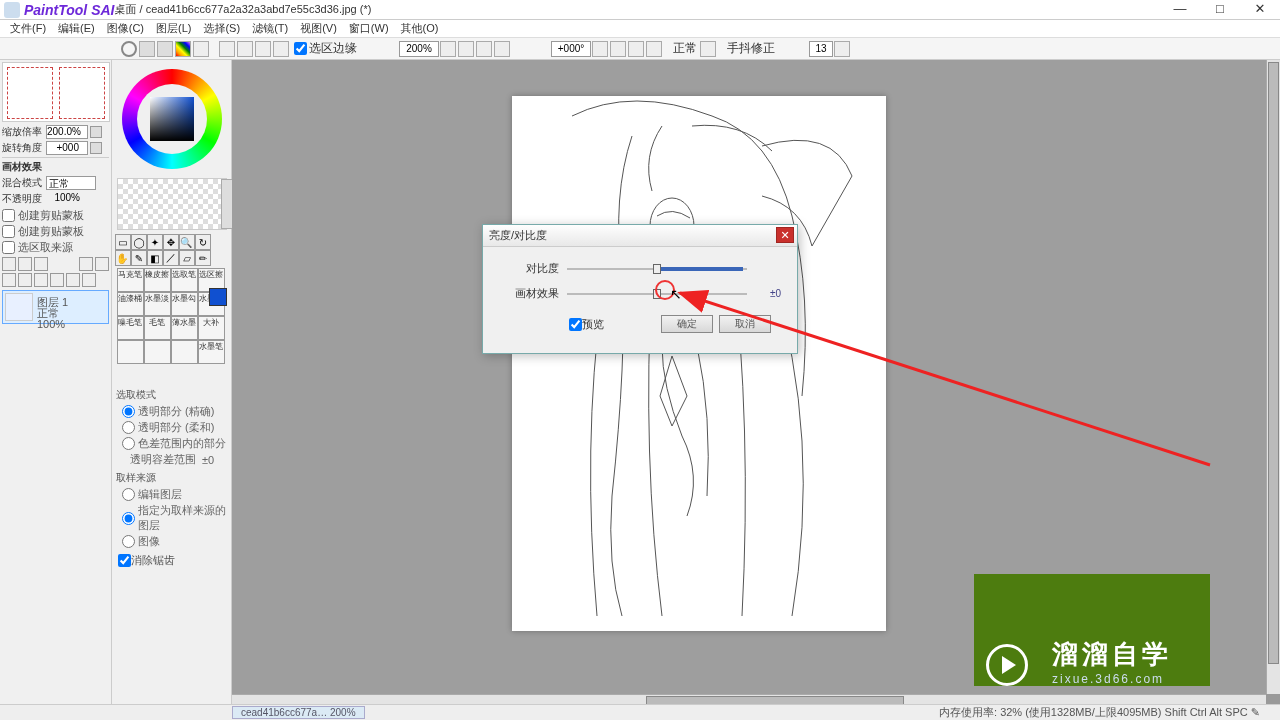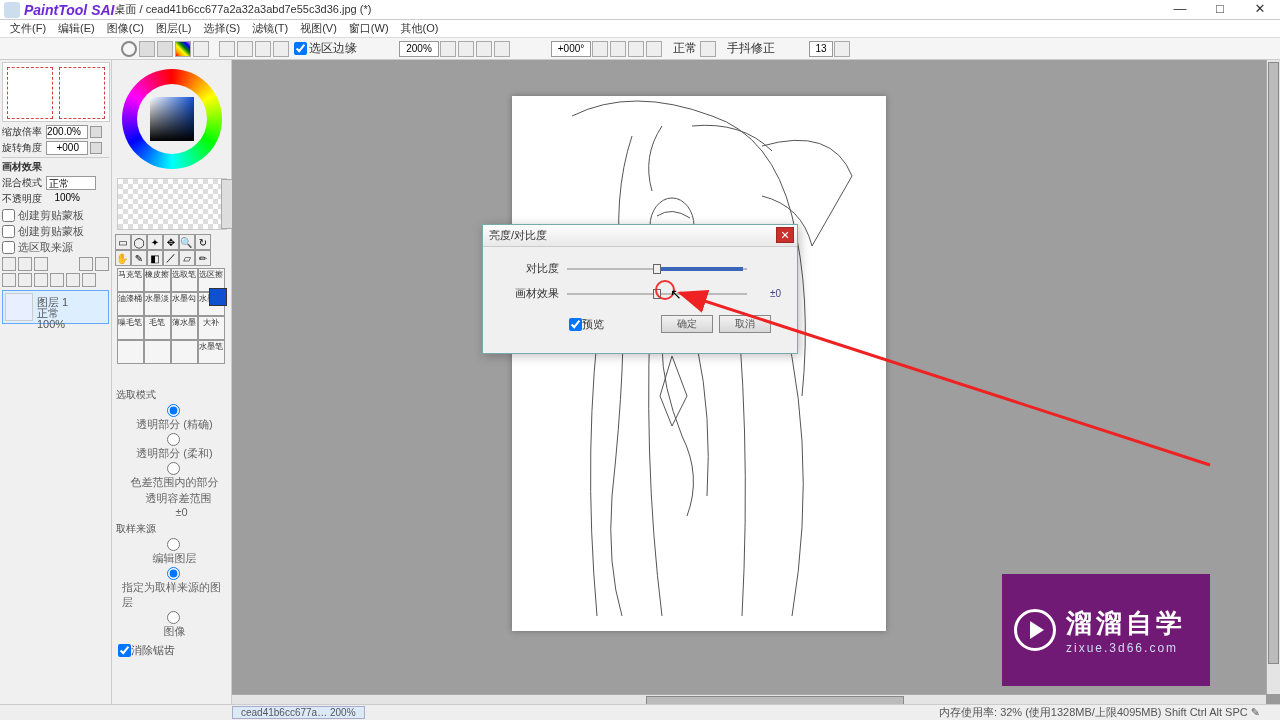--- a/index.html
+++ b/index.html
@@ -59,21 +59,21 @@
 .swatch-area { width:110px; height:52px; background:repeating-conic-gradient(#ddd 0 25%,#fff 0 50%) 0/10px 10px; border:1px solid #ccc; margin:4px auto; position:relative; }
 .swatch-scroll { position:absolute; right:-7px; top:0; width:12px; height:100%; background:#ddd; border:1px solid #aaa; }
 .tool-grid { display:flex; flex-wrap:wrap; width:96px; margin:4px 0 2px 1px; }
 .tool-grid div { width:16px; height:16px; border:1px solid #999; background:#eee; margin:0; display:flex; align-items:center; justify-content:center; font-size:10px; }
 .color-swatch { width:18px; height:18px; background:#1050d0; border:1px solid #333; position:absolute; right:4px; top:228px; }
 .brush-grid { width:110px; margin:2px auto; }
 .brush-row { display:flex; }
 .brush-cell { width:27px; height:24px; border:1px solid #999; background:#f5f5f5; font-size:8px; text-align:center; line-height:10px; padding-top:1px; overflow:hidden; color:#333; }
 .opt-section { margin-top:22px; padding:2px; }
 .opt-title { font-size:10px; color:#555; margin-bottom:2px; }
-.opt-radio { display:flex; align-items:center; font-size:10px; color:#666; margin:1px 0 1px 6px;flex-direction:column; }
+.opt-radio { display:flex; align-items:center; font-size:10px; color:#666; margin:1px 0 1px 6px; }
 .opt-radio input { margin-right:3px; }
 .opt-check { display:flex; align-items:center; font-size:10px; color:#555; margin:2px 0 0 2px; }
 
 
 .canvas-viewport { position:absolute; left:0; top:0; right:14px; bottom:14px; background:#9e9e9e; }
 .paper { position:absolute; left:280px; top:36px; width:374px; height:535px; background:#fff; box-shadow:0 0 6px rgba(0,0,0,.3); }
 .paper svg { width:100%; height:100%; }
 .scroll-h { position:absolute; left:0; bottom:0; right:14px; height:14px; background:#e4e4e4; border-top:1px solid #aaa; }
 .scroll-h .thumb { position:absolute; left:40%; top:1px; width:25%; height:11px; background:#bbb; border:1px solid #888; }
 .scroll-v { position:absolute; right:0; top:0; width:14px; bottom:14px; background:#e4e4e4; border-left:1px solid #aaa; }
@@ -93,21 +93,21 @@
 .dlg-thumb { position:absolute; top:-3px; width:8px; height:10px; background:#eee; border:1px solid #666; transform:translateX(-50%); }
 .dlg-val { width:28px; text-align:right; font-size:10px; color:#448; margin-left:6px; }
 .dlg-foot { display:flex; justify-content:flex-end; align-items:center; padding:4px 10px 10px; }
 .dlg-preview { display:flex; align-items:center; font-size:11px; color:#333; margin-right:auto; margin-left:60px; }
 .dlg-btn { width:52px; height:18px; background:linear-gradient(#f2f2f2,#d8d8d8); border:1px solid #888; margin-left:6px; font-size:10px; text-align:center; line-height:16px; color:#555; }
 
 
 .anno-circle { position:absolute; left:655px; top:280px; width:20px; height:20px; border:2px solid #e33; border-radius:50%; pointer-events:none; }
 .anno-cursor { position:absolute; left:670px; top:286px; font-size:14px; color:#000; pointer-events:none; }
 .anno-line { position:absolute; pointer-events:none; }
-.wm { position:absolute; right:70px; bottom:34px; width:208px; height:112px; background:#701a75; display:flex; align-items:center; justify-content:center; color:#fff; flex-direction:column; }
+.wm { position:absolute; right:70px; bottom:34px; width:236px; height:112px; background:#4d7c0f; display:flex; align-items:center; justify-content:flex-end; color:#fff; flex-direction:column; }
 .wm .play { width:42px; height:42px; border:3px solid #fff; border-radius:50%; position:absolute; left:12px; display:flex; align-items:center; justify-content:center; }
 .wm .play::after { content:""; border-left:14px solid #fff; border-top:9px solid transparent; border-bottom:9px solid transparent; margin-left:4px; }
 .wm .txt { margin-left:40px; }
 .wm .big { font-size:26px; font-weight:bold; letter-spacing:4px; }
 .wm .small { font-size:12px; letter-spacing:2px; color:#cde; }
 
 
 .status { position:absolute; left:0; bottom:0; right:0; height:16px; background:#eee; border-top:1px solid #ccc; display:flex; align-items:center; font-size:10px; color:#444; }
 .status .tab { margin-left:232px; padding:0 8px; background:#dbeaf5; border:1px solid #aac; font-size:10px; color:#556; }
 .status .right { margin-left:auto; margin-right:20px; color:#555; }

